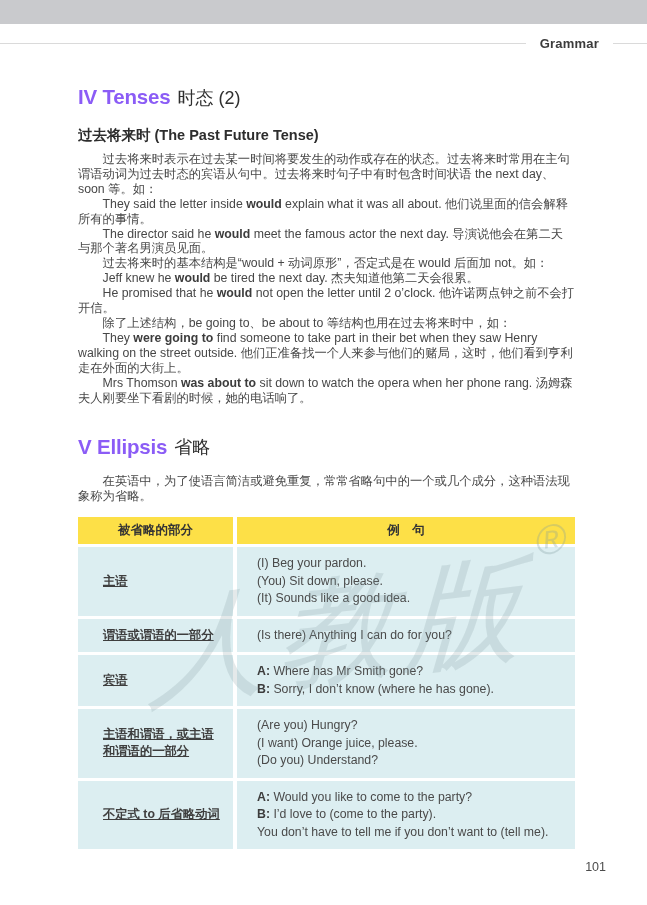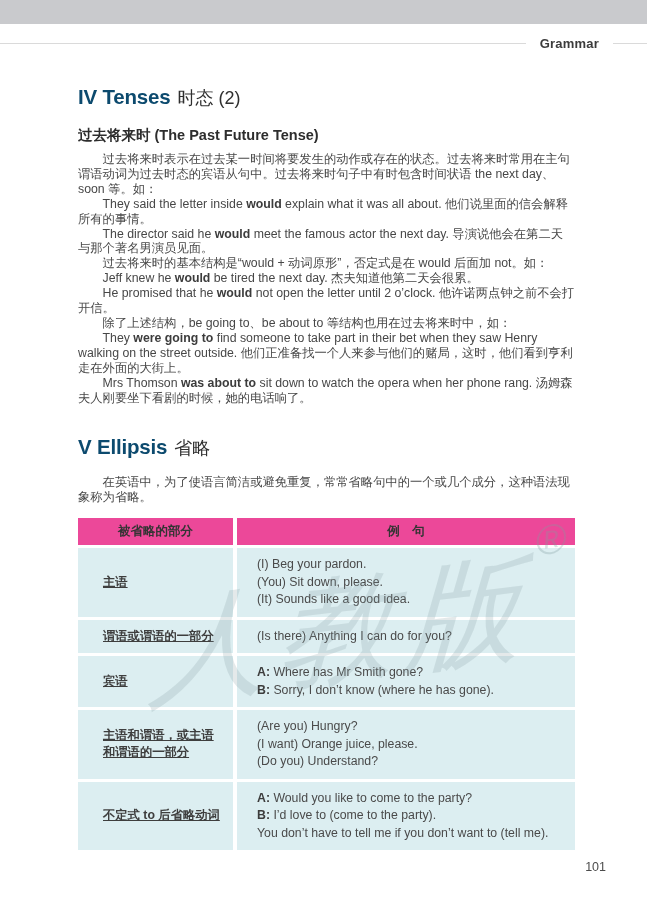--- a/index.html
+++ b/index.html
@@ -13,32 +13,32 @@
   
   .header-row{display:flex;align-items:center;margin-top:12px;}
   .rule{height:1px;background:#dadada;}
   .rule-left{flex:1;}
   .rule-right{width:34px;}
   .header-label{font-size:13px;font-weight:600;color:#3b3b3b;padding:0 14px;letter-spacing:.2px;}
   
   .content{margin:0 72px 0 78px;}
   h1.section{margin:0;display:flex;align-items:baseline;gap:7px;}
   h1.sec-tenses{margin-top:34px;}
-  h1.sec-ellipsis{margin-top:30px;}
-  .h1-en{font-size:20.5px;font-weight:800;color:#0c4a6e;letter-spacing:-.2px;}
+  h1.sec-ellipsis{margin-top:30px;align-items:flex-end;}
+  .h1-en{font-size:20.5px;font-weight:800;color:#8b5cf6;letter-spacing:-.2px;}
   .h1-zh{font-size:18px;font-weight:400;color:#2f2f2f;}
   h2.subheading{margin:16px 0 0 0;font-size:14.5px;font-weight:700;color:#2d2d2d;}
   .body-block{margin-top:7px;}
   .body-p{margin:0;text-indent:2em;font-size:12.3px;line-height:14.9px;color:#474747;}
   .intro-p{margin-top:15px;}
   .bold{font-weight:700;color:#3c3c3c;}
   
   .etable{margin-top:13px;}
   .thead,.trow{display:flex;gap:4px;margin-bottom:3px;}
-  .th{background:#ec4899;height:27px;display:flex;align-items:center;justify-content:center;
+  .th{background:#fde047;height:27px;display:flex;align-items:center;justify-content:center;
       font-size:12.5px;font-weight:700;color:#343434;}
   .th-left{width:155px;}
   .th-right{flex:1;}
   .td{background:#dceef1;box-sizing:border-box;}
   .td-left{width:155px;display:flex;align-items:center;padding:8px 10px 8px 25px;
       font-size:12.3px;font-weight:700;color:#3e3e3e;line-height:17px;text-decoration:underline;}
   .td-right{flex:1;display:flex;flex-direction:column;justify-content:center;
       padding:8px 10px 8px 20px;font-size:12.3px;color:#4a4a4a;line-height:17.5px;}
   .ex-line{white-space:normal;}
   

